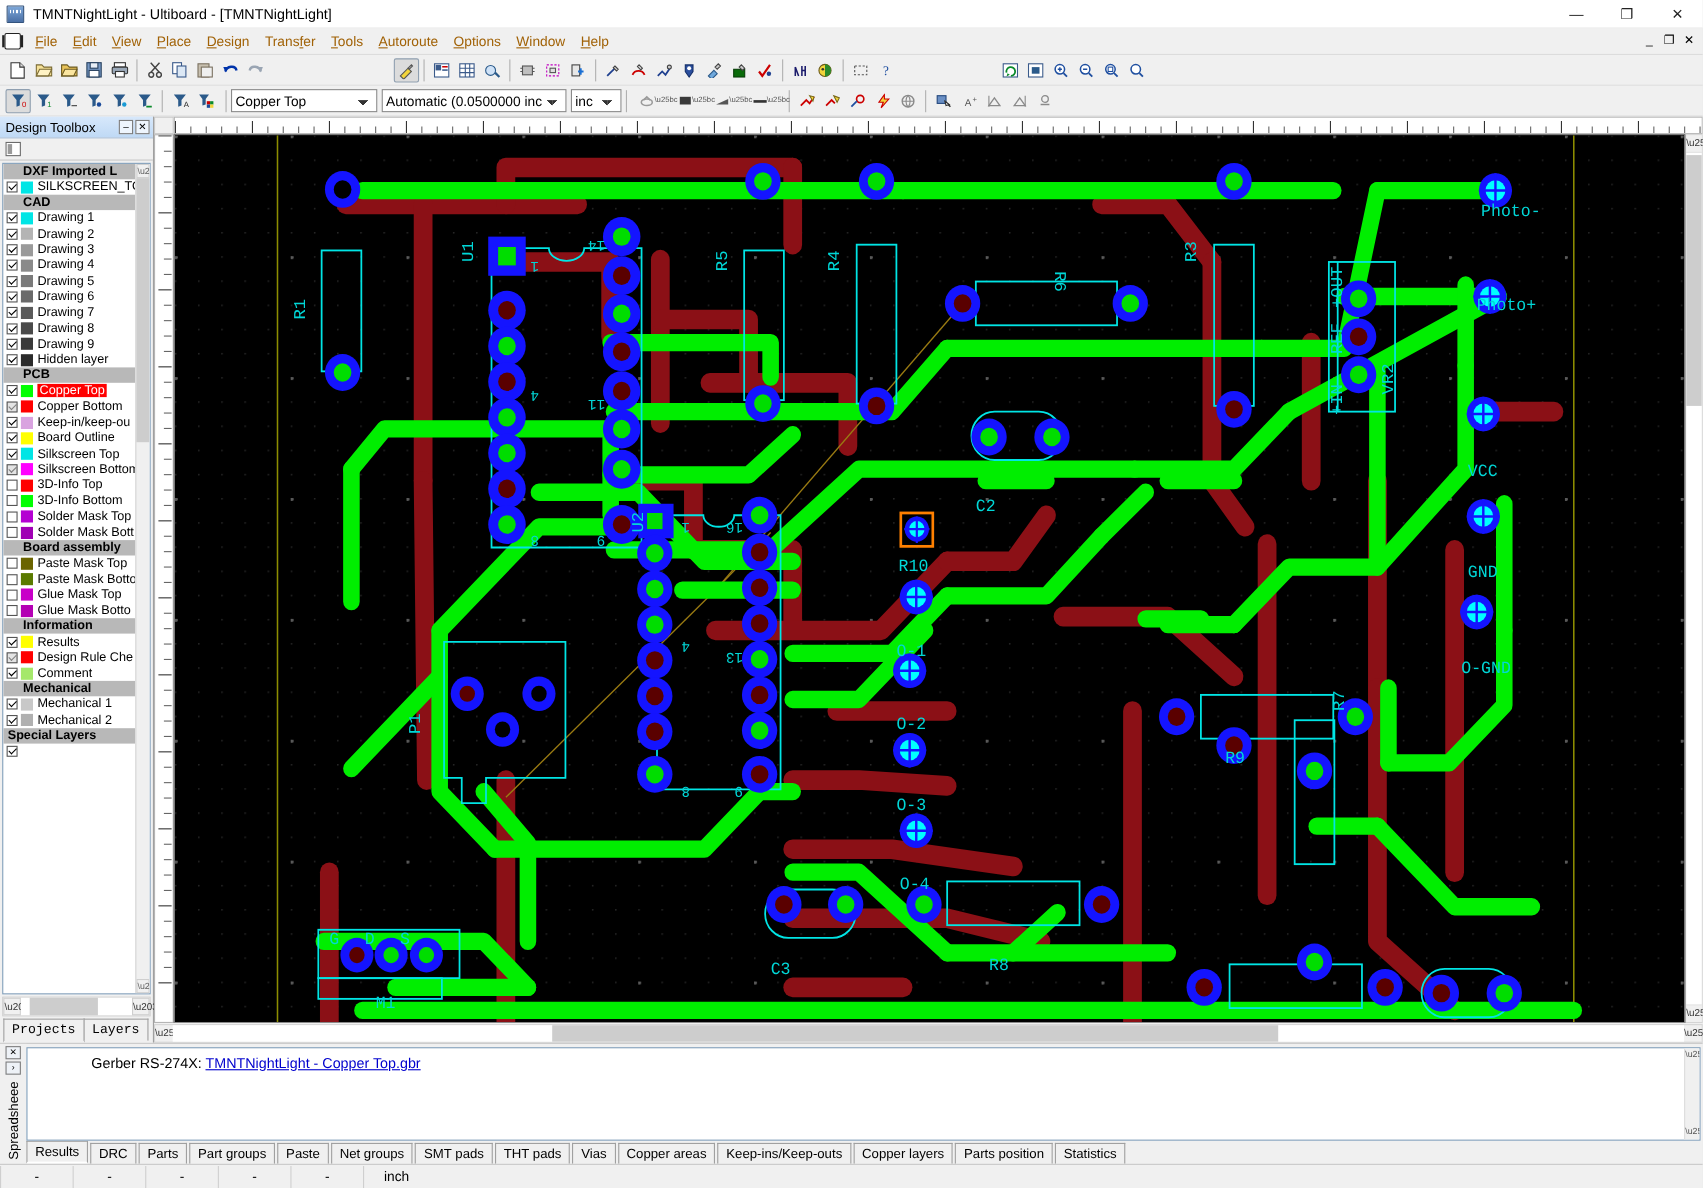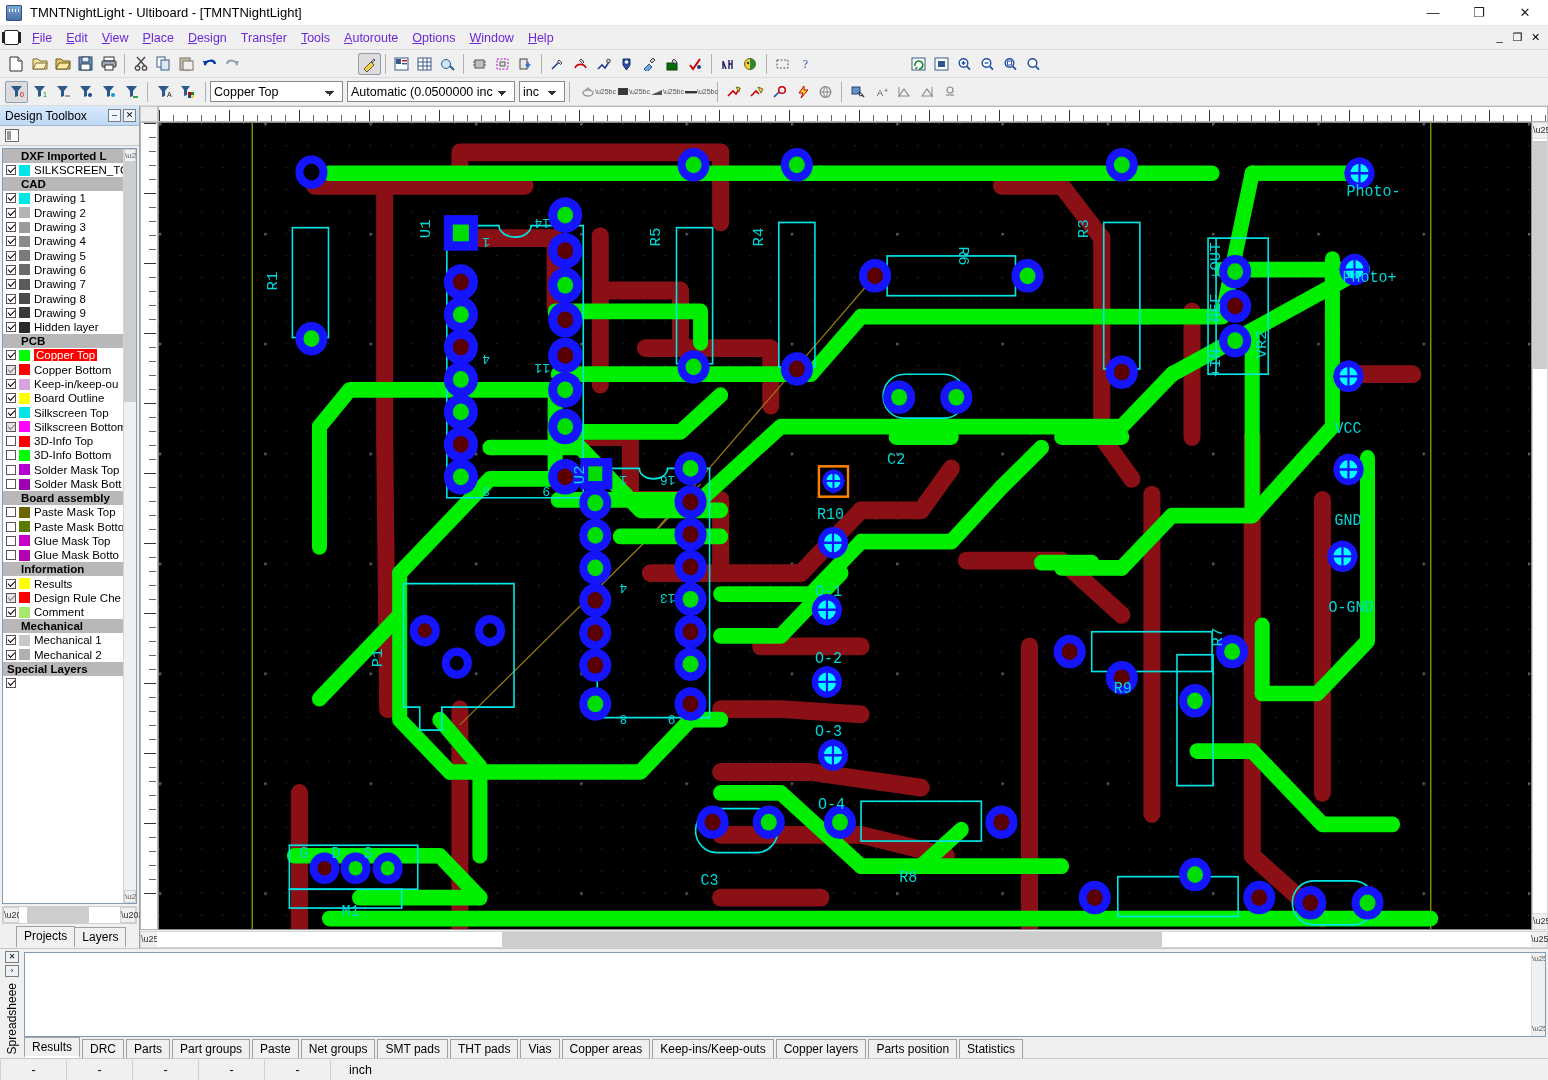--- a/index.html
+++ b/index.html
@@ -39,21 +39,21 @@
     border-bottom: 1px solid #dcdcdc; flex: 0 0 24px; padding-left: 4px;
   }
   .menubar .docicon {
     width: 15px; height: 15px; margin-right: 6px; position: relative;
     border: 1.5px solid #222; border-radius: 2px; background: #fff;
   }
   .menubar .docicon::before, .menubar .docicon::after {
     content:""; position:absolute; top:1px; bottom:1px; width:2px; background:#222;
   }
   .menubar .docicon::before { left:-3px; } .menubar .docicon::after { right:-3px; }
-  .menuitem { padding: 3px 7px; font-size: 12.5px; color: #6d28d9; cursor: default; }
+  .menuitem { padding: 3px 7px; font-size: 12.5px; color: #a16207; cursor: default; }
   .menuitem u { text-decoration: underline; }
   .mdicontrols { margin-left: auto; display: flex; gap: 1px; padding-right: 4px; }
   .mdibtn {
     width: 17px; height: 16px; font-size: 11px; line-height: 14px; text-align: center;
     color:#000; background:#f0f0f0; border: none; cursor: default;
   }
 
   
   .toolbar-row {
     height: 28px; background: #f0f0f0; display: flex; align-items: center;
@@ -143,21 +143,21 @@
   }
   .ll-thumb { flex: 0 0 auto; background: #cdcdcd; margin: 0; }
   .ll-track { flex: 1 1 auto; }
   .hscroll-dock {
     height: 18px; display: flex; align-items: center; margin: 2px; border: 1px solid #cfcfcf; background:#f0f0f0;
   }
   .hs-arrow { width: 16px; height: 16px; font-size: 9px; text-align: center; line-height: 15px; color:#333;
     background:#f0f0f0; border:1px solid #cfcfcf; cursor: default;}
   .hs-track { flex: 1 1 auto; height: 16px; background: #fff; position: relative; }
   .hs-thumb { position: absolute; left: 8px; top: 0; width: 62px; height: 16px; background: #cdcdcd; }
-  .dock-tabs { height: 22px; display: flex; align-items: center; padding-left: 16px; }
+  .dock-tabs { height: 22px; display: flex; align-items: flex-start; padding-left: 3px; font-family: Liberation Mono, monospace; }
   .dock-tab {
     font-size: 12px; padding: 2px 7px 3px 7px; border: 1px solid #a0a0a0; border-bottom: none;
     background: #f0f0f0; margin-right: -1px; cursor: default; color:#000;
   }
   .dock-tab.sel { background: #f0f0f0; border-bottom: 2px solid #f0f0f0; font-weight: normal; }
 
   
   .canvas-wrap { flex: 1 1 auto; display: flex; flex-direction: column; min-width: 0; background:#f0f0f0;}
   .ruler-row { display: flex; height: 16px; flex: 0 0 16px; }
   .ruler-corner { width: 18px; flex: 0 0 18px; background: #f0f0f0; border: 1px solid #c8c8c8; }
@@ -1479,20 +1479,24 @@
 
 
   <div class="sheet-wrap">
     <div class="sheet-side">
       <div class="side-btn">✕</div>
       <div class="side-btn">›</div>
       <div class="side-label">Spreadsheee</div>
     </div>
     <div class="sheet-main">
       <div class="results-box">
+        <div class="result-line">
+          <span>Gerber RS-274X:</span>
+          <a>TMNTNightLight - Copper Top.gbr</a>
+        </div>
         <div class="results-scroll">
           <div class="rs-arrow">\u25b2</div>
           <div style="flex:1 1 auto"></div>
           <div class="rs-arrow">\u25bc</div>
         </div>
       </div>
       <div class="sheet-tabs" id="sheet-tabs">
           <div class="sheet-tab sel">Results</div>
           <div class="sheet-tab">DRC</div>
           <div class="sheet-tab">Parts</div>

